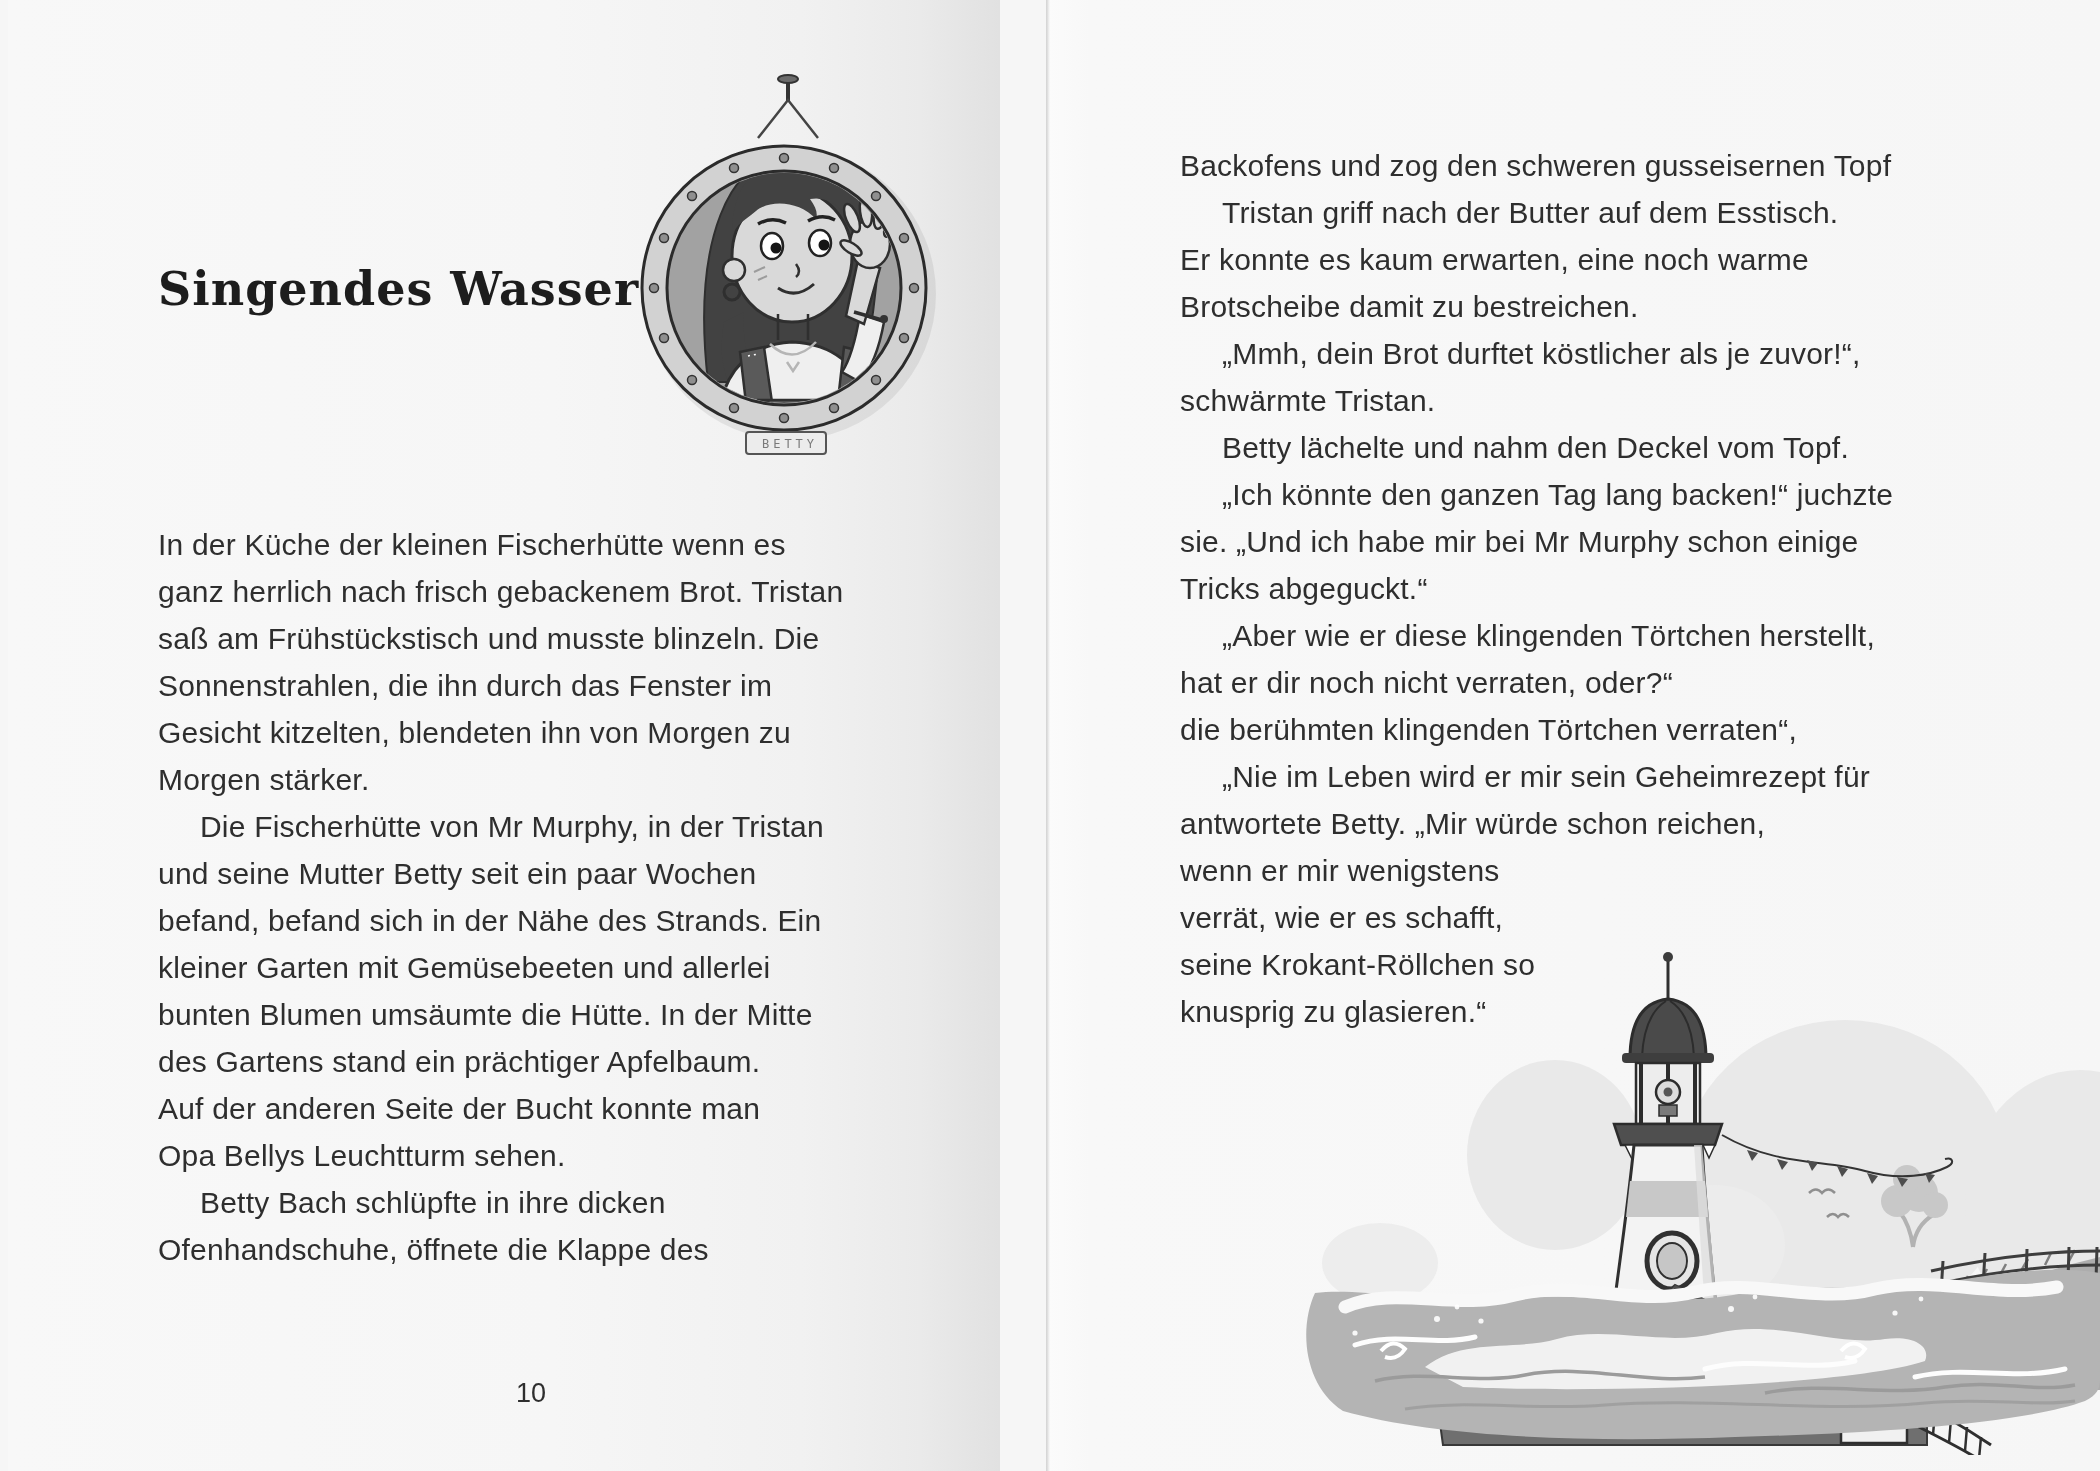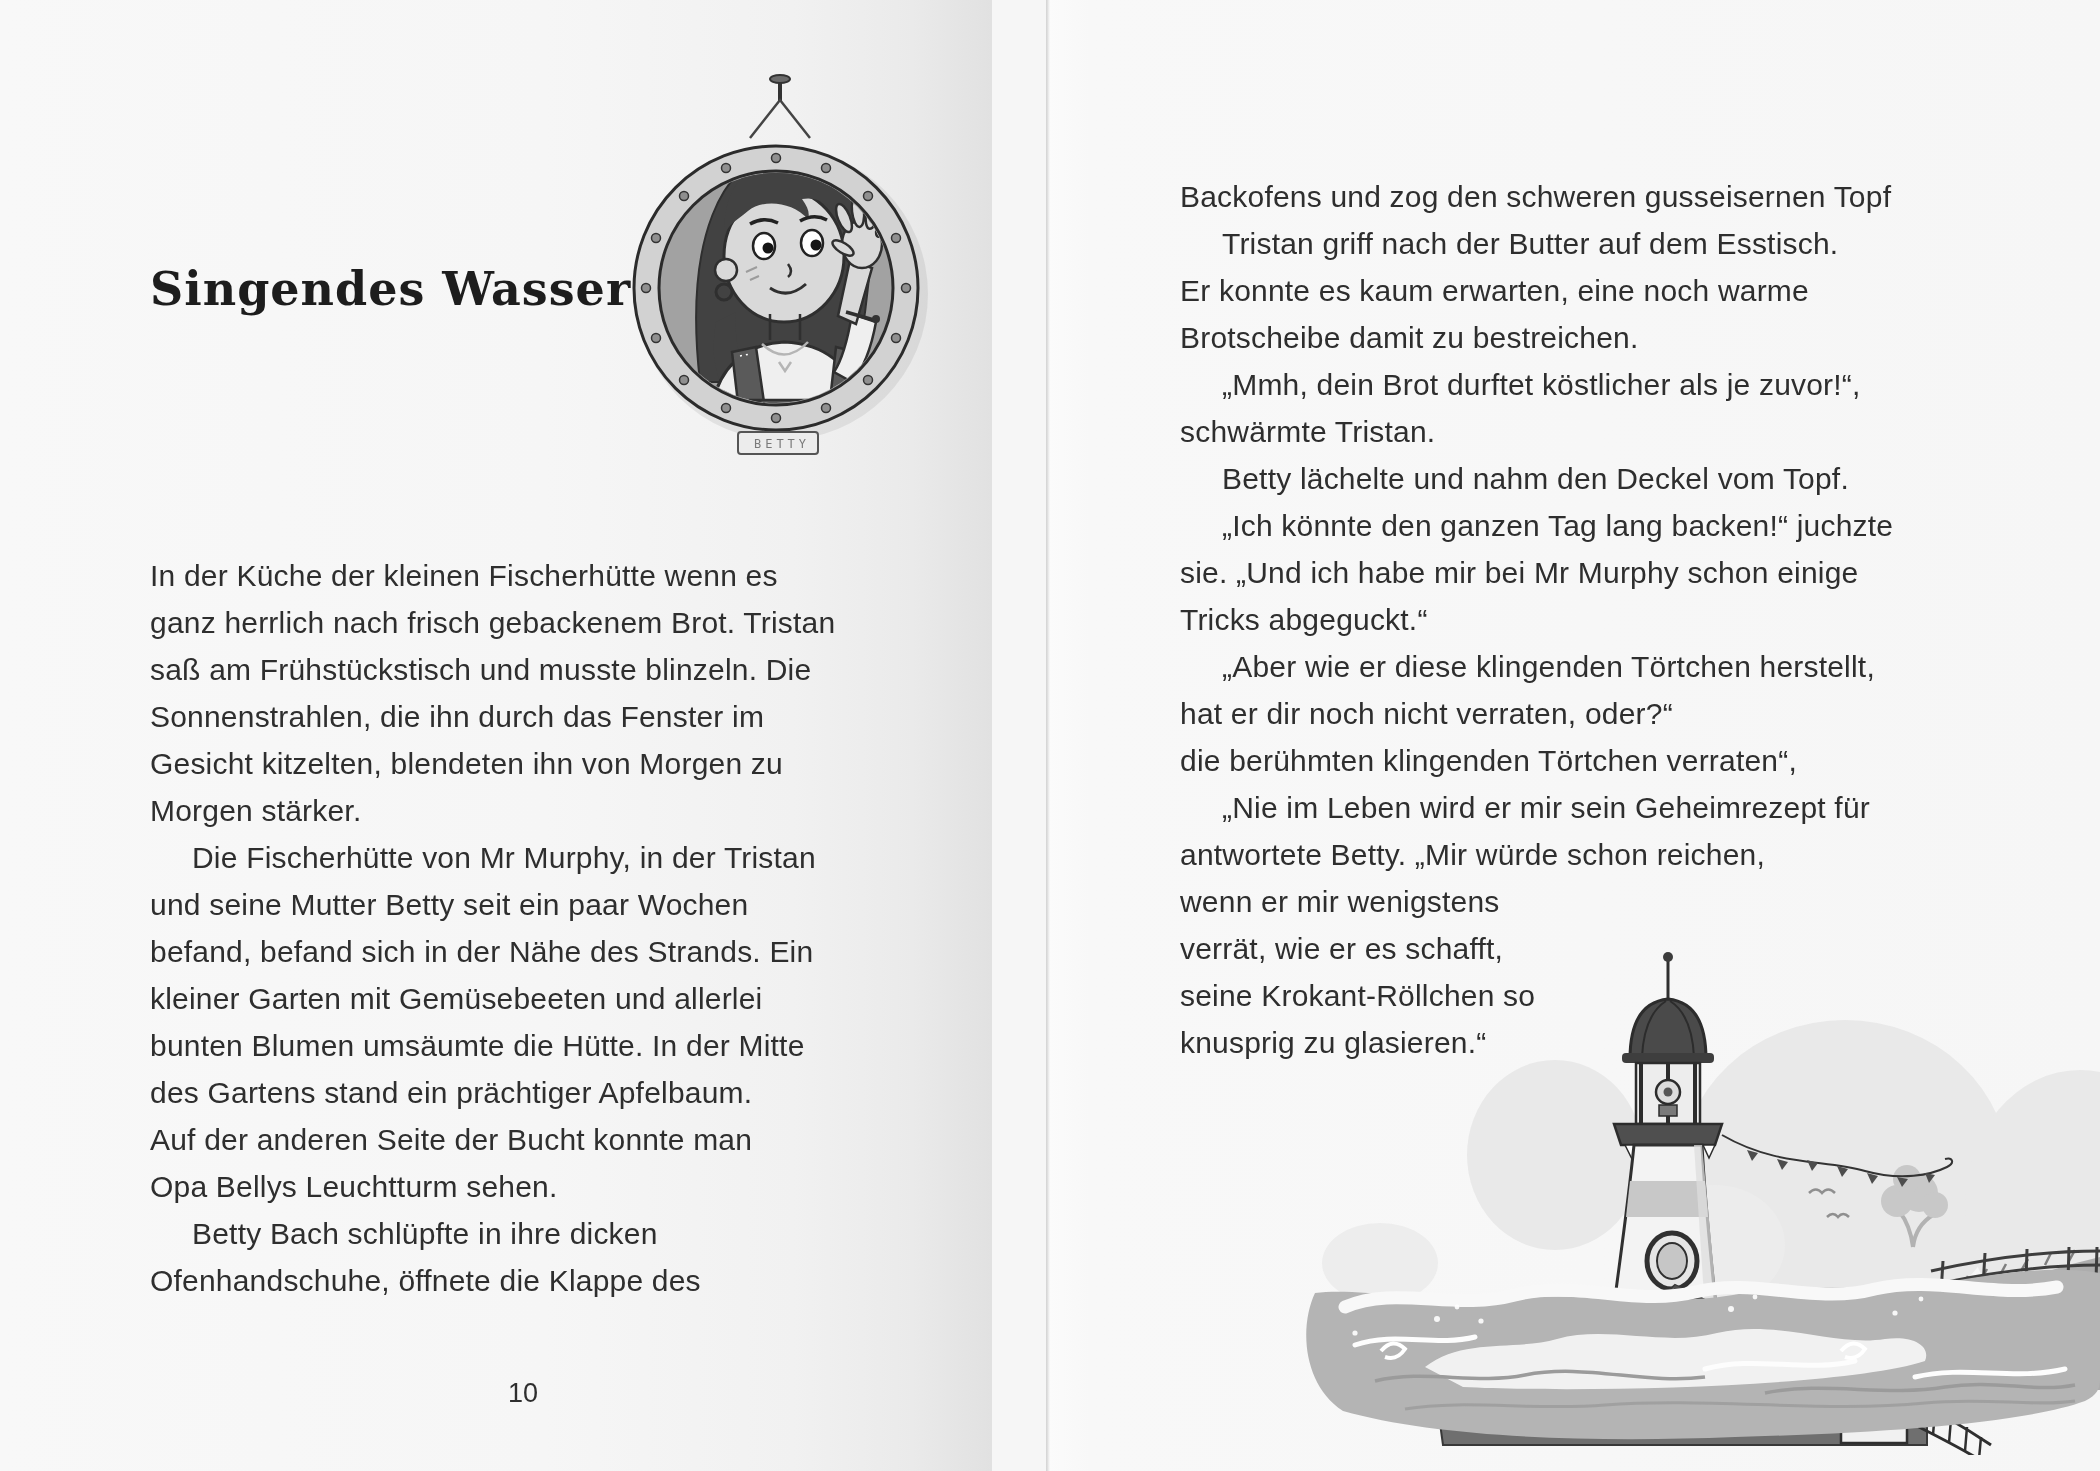--- a/index.html
+++ b/index.html
@@ -1,28 +1,28 @@
 <!DOCTYPE html>
 <html><head>
 <meta charset="utf-8">
 <style>
   html,body{margin:0;padding:0;background:#e9e9e9;}
   .spread{position:relative;width:2100px;height:1471px;overflow:hidden;
           font-family:"Liberation Sans",sans-serif;background:#f6f6f6;}
-  .page-left{position:absolute;left:0;top:0;width:992px;height:1471px;
+  .page-left{position:absolute;left:8px;top:0;width:992px;height:1471px;
      background:linear-gradient(to right,#f8f8f8 0%,#f6f6f6 55%,#f1f1f1 80%,#eaeaea 92%,#e1e1e1 100%);}
   .page-right{position:absolute;left:1048px;top:0;width:1052px;height:1471px;
      background:linear-gradient(to right,#fbfbfb 0%,#f8f8f8 4%,#f6f6f6 100%);}
   .gutter{position:absolute;left:1046px;top:0;width:4px;height:1471px;
      background:linear-gradient(to right,#d2d2d2,rgba(250,250,250,0));}
   .chapter-title{position:absolute;left:150px;top:262px;
      font-family:"DejaVu Serif",serif;font-weight:700;font-size:46px;
      letter-spacing:1px;color:#1d1d1d;white-space:nowrap;}
   .body{position:absolute;font-size:30px;line-height:47px;color:#2e2e2e;
-        letter-spacing:.2px;white-space:nowrap;margin-top:31px;}
+        letter-spacing:.2px;white-space:nowrap;}
   .body-left{left:150px;top:521px;}
   .body-right{left:132px;top:142px;}
   .line{height:47px;}
   .indent{padding-left:42px;}
   .page-number{position:absolute;left:150px;top:1334px;width:746px;text-align:center;
      font-size:27px;color:#2e2e2e;margin-top:44px;}
   .portrait{position:absolute;left:612px;top:72px;}
   .scene{position:absolute;left:237px;top:645px;}
   svg text.plate{font-family:"DejaVu Sans Mono",monospace;font-size:12px;
      letter-spacing:4px;fill:#7a7a7a;}

